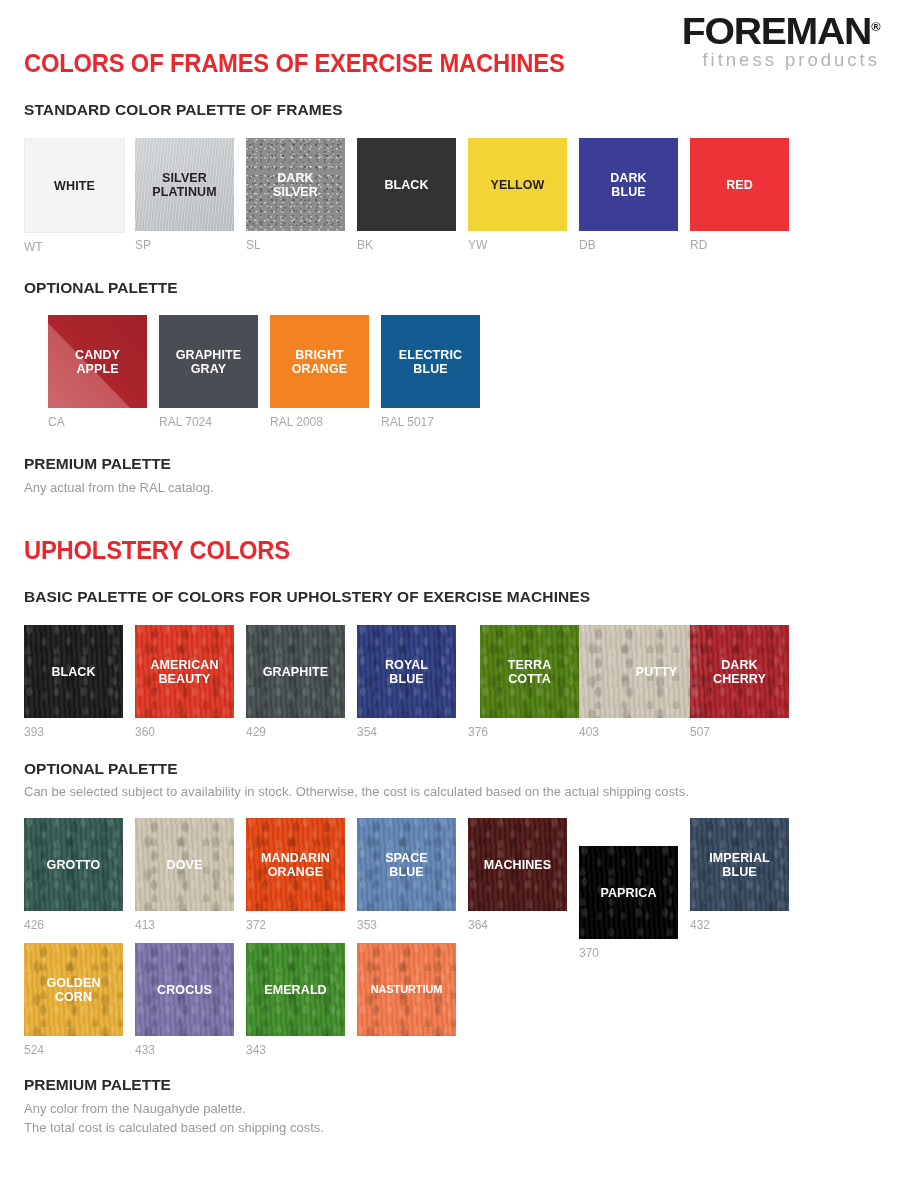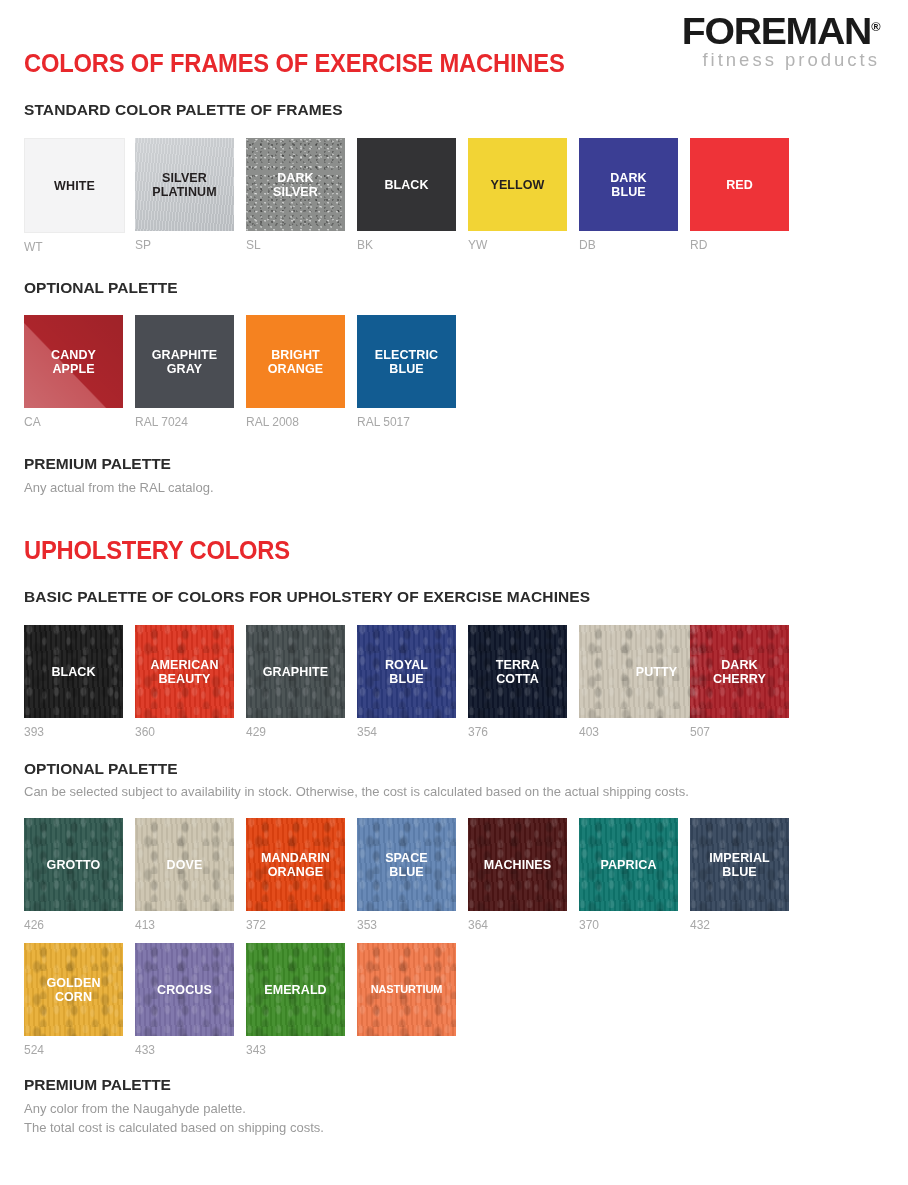--- a/index.html
+++ b/index.html
@@ -242,21 +242,21 @@
       </div>
       <div class="swatch-cell">
         <div class="swatch" style="background: rgb(238, 51, 56);">
           <div class="swatch-label light-text">RED</div>
         </div>
         <div class="swatch-code">RD</div>
       </div>
     </div>
 
   <div class="group-title" style="top:279px;">OPTIONAL PALETTE</div>
-  <div class="swatch-row" id="frames-optional-row" style="top:315px;">
+  <div class="swatch-row" id="frames-optional-row" style="top:315px;margin-left:24px;">
       <div class="swatch-cell">
         <div class="swatch" style="background: rgb(181, 39, 46);">
           <div class="tex tex-gloss"></div>
           <div class="swatch-label light-text">CANDY<br>APPLE</div>
         </div>
         <div class="swatch-code">CA</div>
       </div>
       <div class="swatch-cell">
         <div class="swatch" style="background: rgb(74, 77, 83);">
           <div class="swatch-label light-text">GRAPHITE<br>GRAY</div>
@@ -306,21 +306,21 @@
         <div class="swatch-code">429</div>
       </div>
       <div class="swatch-cell">
         <div class="swatch" style="background: rgb(45, 59, 126);">
           <div class="tex tex-leather"></div>
           <div class="swatch-label light-text">ROYAL<br>BLUE</div>
         </div>
         <div class="swatch-code">354</div>
       </div>
       <div class="swatch-cell">
-        <div class="swatch" style="background: #0f172a;">
+        <div class="swatch" style="background: #4d7c0f; margin-left: 12px;">
           <div class="tex tex-leather"></div>
           <div class="swatch-label light-text">TERRA<br>COTTA</div>
         </div>
         <div class="swatch-code">376</div>
       </div>
       <div class="swatch-cell">
         <div class="swatch" style="background: rgb(204, 197, 181); padding-left: 28px;">
           <div class="tex tex-leather"></div>
           <div class="swatch-label light-text">PUTTY</div>
         </div>
@@ -368,21 +368,21 @@
         <div class="swatch-code">353</div>
       </div>
       <div class="swatch-cell">
         <div class="swatch" style="background: rgb(77, 22, 22);">
           <div class="tex tex-leather"></div>
           <div class="swatch-label light-text">MACHINES</div>
         </div>
         <div class="swatch-code">364</div>
       </div>
       <div class="swatch-cell">
-        <div class="swatch" style="background: #0f766e;">
+        <div class="swatch" style="background: #000000; margin-top: 28px;">
           <div class="tex tex-leather"></div>
           <div class="swatch-label light-text">PAPRICA</div>
         </div>
         <div class="swatch-code">370</div>
       </div>
       <div class="swatch-cell">
         <div class="swatch" style="background: rgb(53, 70, 92);">
           <div class="tex tex-leather"></div>
           <div class="swatch-label light-text">IMPERIAL<br>BLUE</div>
         </div>

